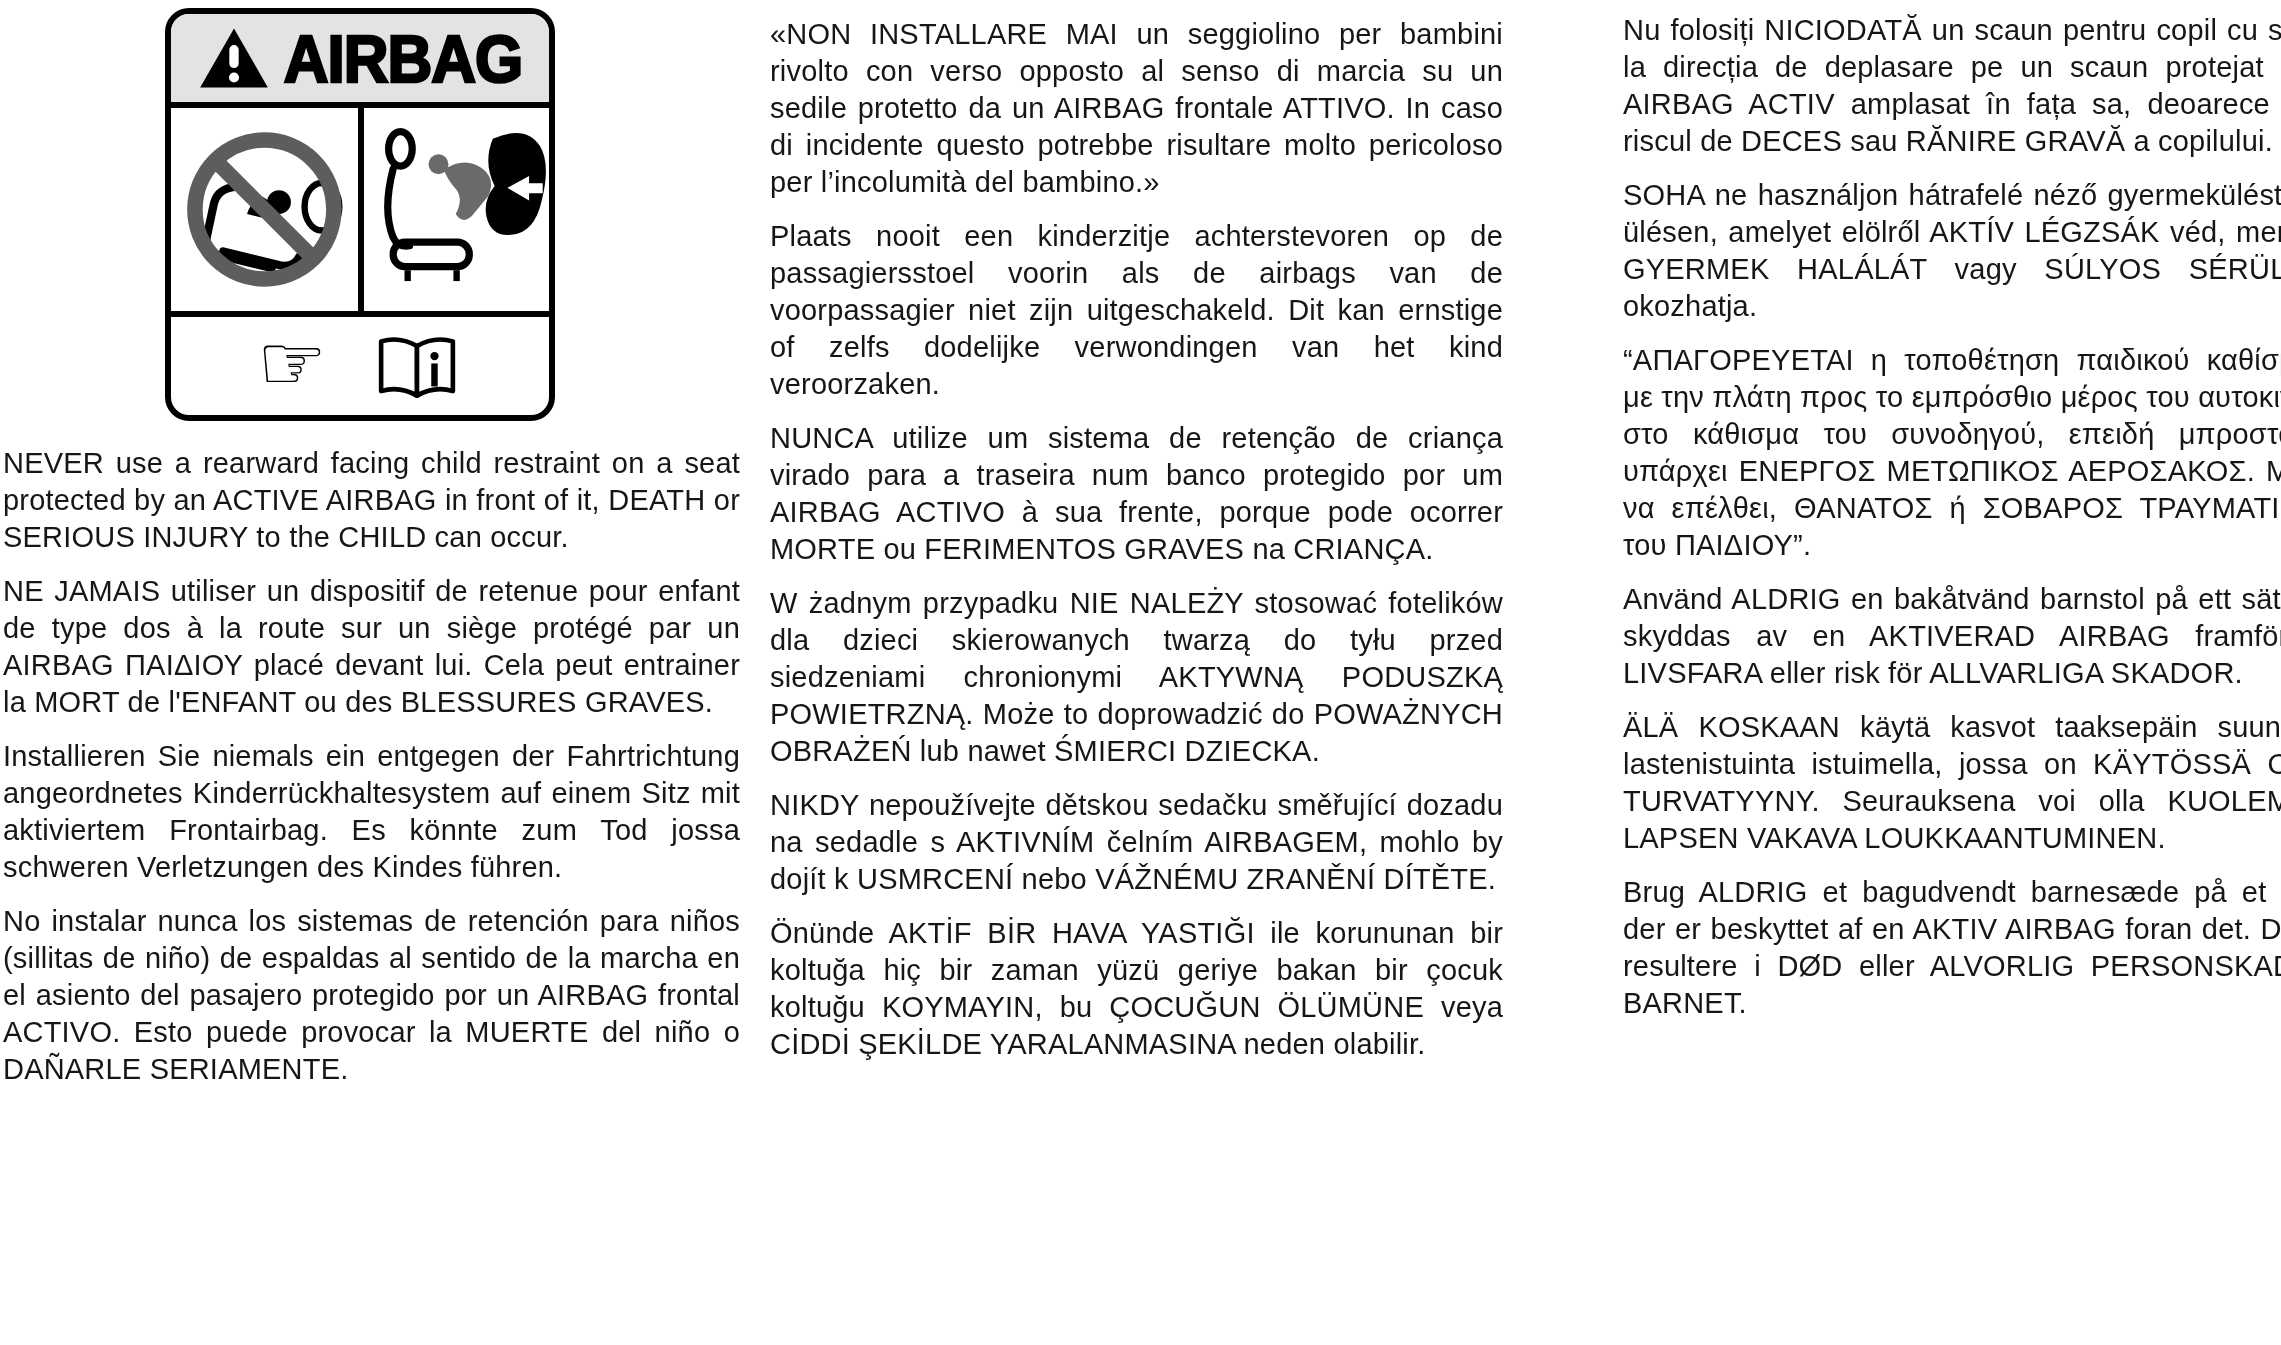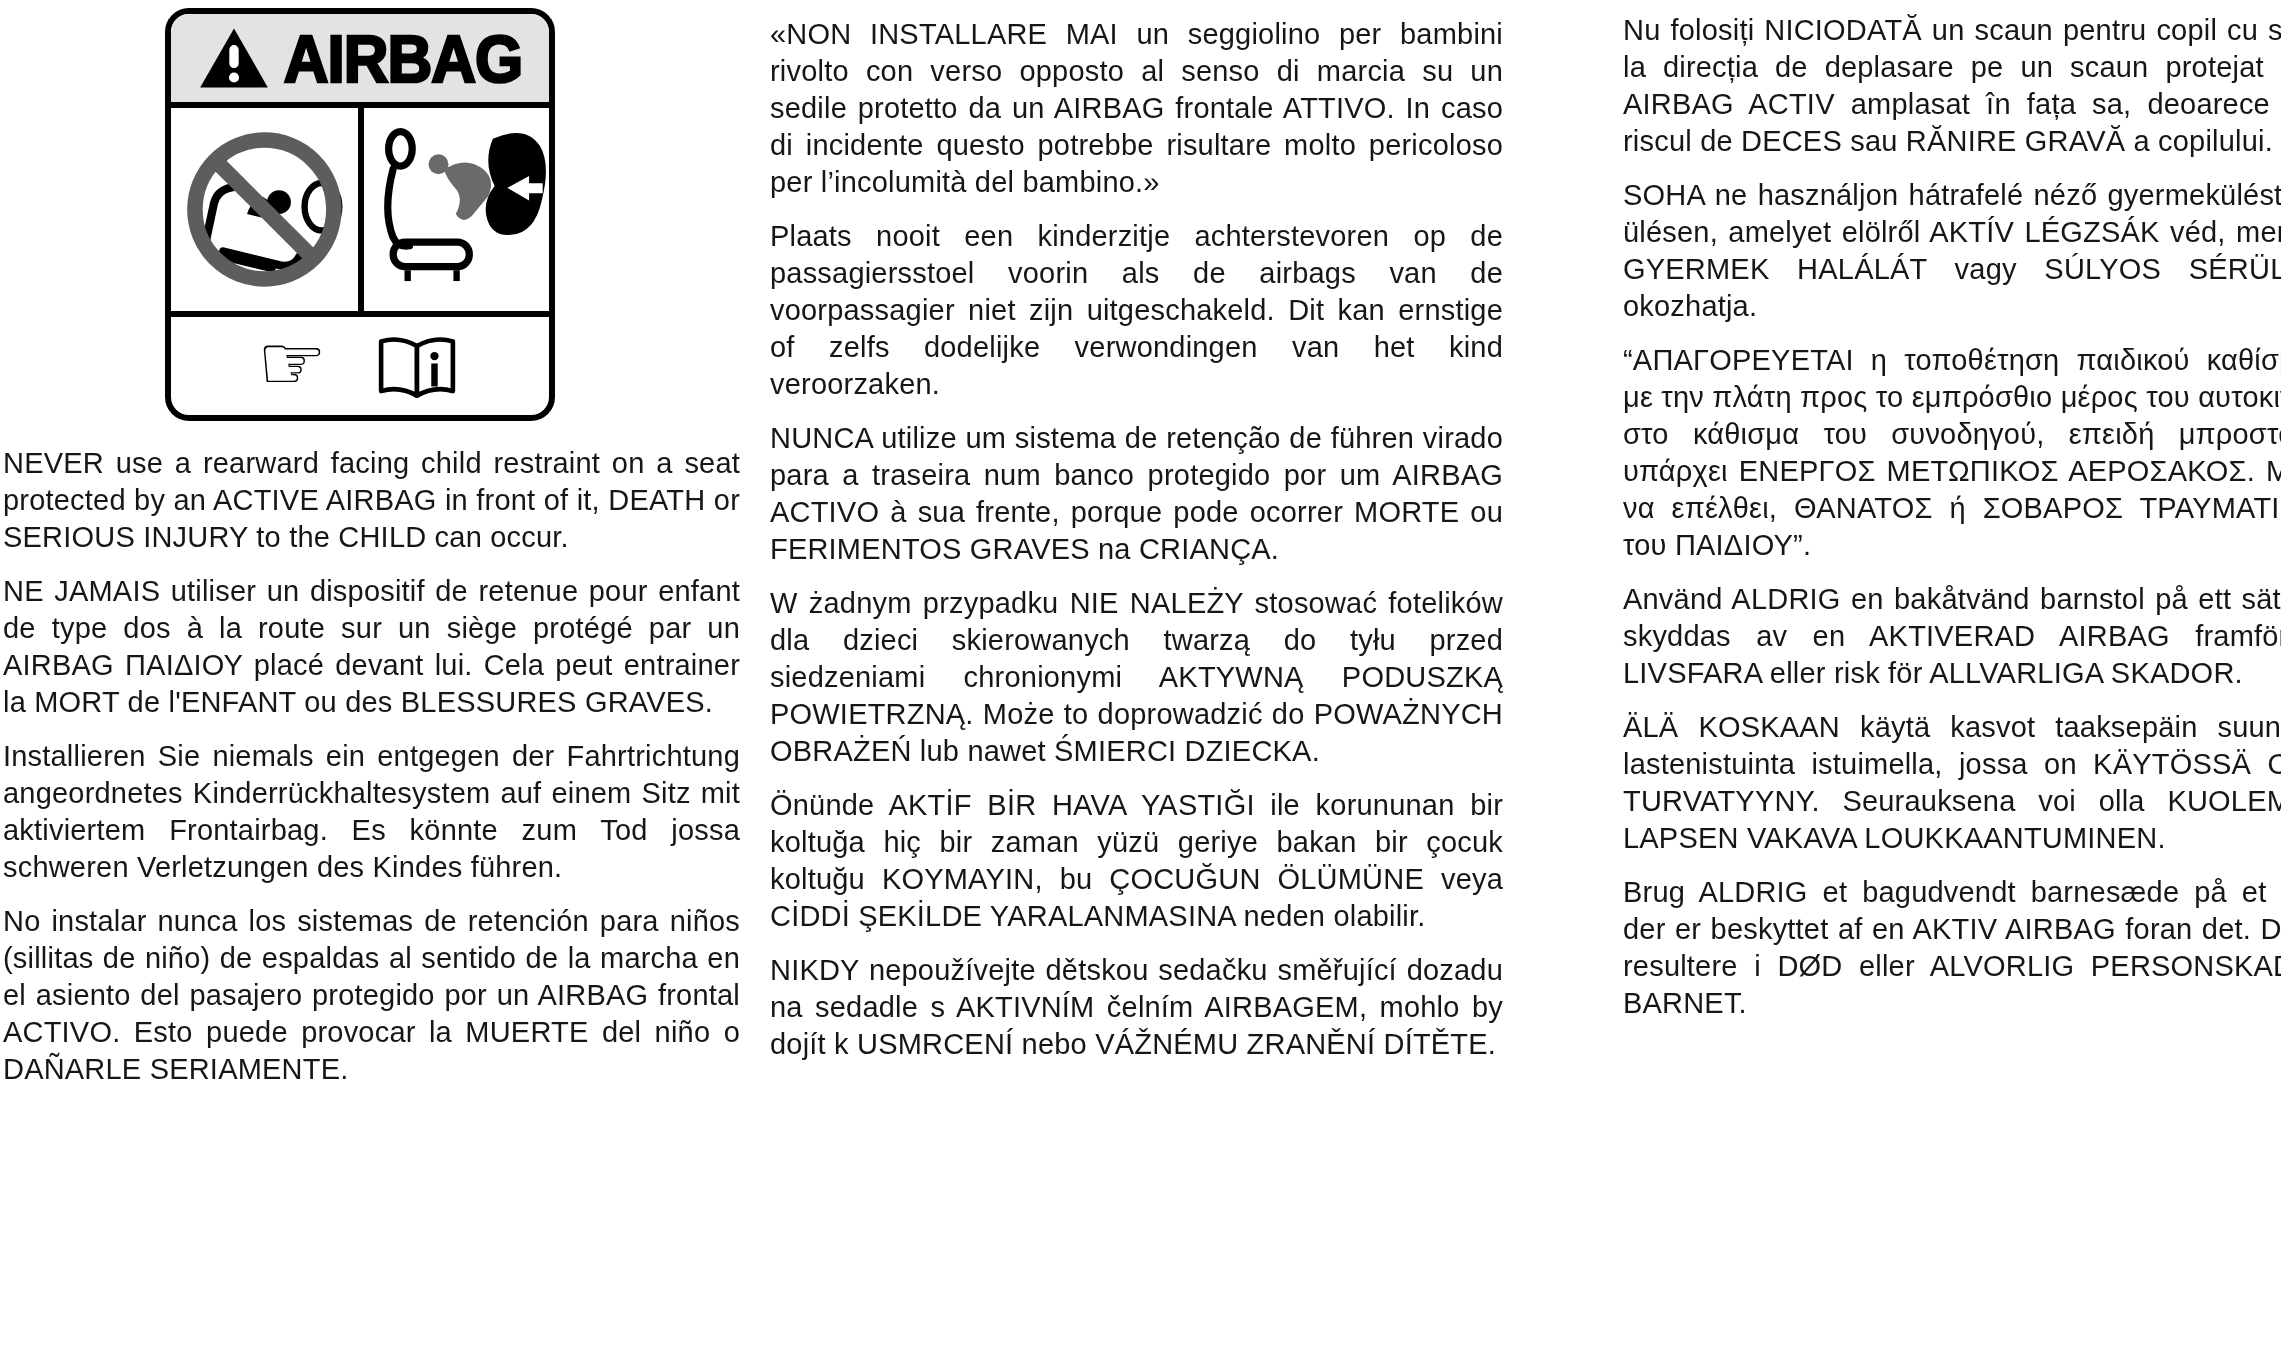--- a/index.html
+++ b/index.html
@@ -138,24 +138,24 @@
 
     <p>NEVER use a rearward facing child restraint on a seat protected by an ACTIVE AIRBAG in front of it, DEATH or SERIOUS INJURY to the CHILD can occur.</p>
     <p>NE JAMAIS utiliser un dispositif de retenue pour enfant de type dos à la route sur un siège protégé par un AIRBAG ΠΑΙΔΙΟΥ placé devant lui. Cela peut entrainer la MORT de l'ENFANT ou des BLESSURES GRAVES.</p>
     <p>Installieren Sie niemals ein entgegen der Fahrtrichtung angeordnetes Kinderrückhaltesystem auf einem Sitz mit aktiviertem Frontairbag. Es könnte zum Tod jossa schweren Verletzungen des Kindes führen.</p>
     <p>No instalar nunca los sistemas de retención para niños (sillitas de niño) de espaldas al sentido de la marcha en el asiento del pasajero protegido por un AIRBAG frontal ACTIVO. Esto puede provocar la MUERTE del niño o DAÑARLE SERIAMENTE.</p>
   </div>
 
   <div class="col col2">
     <p>«NON INSTALLARE MAI un seggiolino per bambini rivolto con verso opposto al senso di marcia su un sedile protetto da un AIRBAG frontale ATTIVO. In caso di incidente questo potrebbe risultare molto pericoloso per l’incolumità del bambino.»</p>
     <p>Plaats nooit een kinderzitje achterstevoren op de passagiersstoel voorin als de airbags van de voorpassagier niet zijn uitgeschakeld. Dit kan ernstige of zelfs dodelijke verwondingen van het kind veroorzaken.</p>
-    <p>NUNCA utilize um sistema de retenção de führen virado para a traseira num banco protegido por um AIRBAG ACTIVO à sua frente, porque pode ocorrer MORTE ou FERIMENTOS GRAVES na CRIANÇA.</p>
+    <p>NUNCA utilize um sistema de retenção de criança virado para a traseira num banco protegido por um AIRBAG ACTIVO à sua frente, porque pode ocorrer MORTE ou FERIMENTOS GRAVES na CRIANÇA.</p>
     <p>W żadnym przypadku NIE NALEŻY stosować fotelików dla dzieci skierowanych twarzą do tyłu przed siedzeniami chronionymi AKTYWNĄ PODUSZKĄ POWIETRZNĄ. Może to doprowadzić do POWAŻNYCH OBRAŻEŃ lub nawet ŚMIERCI DZIECKA.</p>
+    <p>NIKDY nepoužívejte dětskou sedačku směřující dozadu na sedadle s AKTIVNÍM čelním AIRBAGEM, mohlo by dojít k USMRCENÍ nebo VÁŽNÉMU ZRANĚNÍ DÍTĚTE.</p>
     <p>Önünde AKTİF BİR HAVA YASTIĞI ile korununan bir koltuğa hiç bir zaman yüzü geriye bakan bir çocuk koltuğu KOYMAYIN, bu ÇOCUĞUN ÖLÜMÜNE veya CİDDİ ŞEKİLDE YARALANMASINA neden olabilir.</p>
-    <p>NIKDY nepoužívejte dětskou sedačku směřující dozadu na sedadle s AKTIVNÍM čelním AIRBAGEM, mohlo by dojít k USMRCENÍ nebo VÁŽNÉMU ZRANĚNÍ DÍTĚTE.</p>
   </div>
 
   <div class="col col3">
     <p>Nu folosiți NICIODATĂ un scaun pentru copil cu spatele la direcția de deplasare pe un scaun protejat de un AIRBAG ACTIV amplasat în fața sa, deoarece există riscul de DECES sau RĂNIRE GRAVĂ a copilului.</p>
     <p>SOHA ne használjon hátrafelé néző gyermekülést olyan ülésen, amelyet elölről AKTÍV LÉGZSÁK véd, mert az a GYERMEK HALÁLÁT vagy SÚLYOS SÉRÜLÉSÉT okozhatja.</p>
     <p>“ΑΠΑΓΟΡΕΥΕΤΑΙ η τοποθέτηση παιδικού καθίσματος, με την πλάτη προς το εμπρόσθιο μέρος του αυτοκινήτου, στο κάθισμα του συνοδηγού, επειδή μπροστά του υπάρχει ΕΝΕΡΓΟΣ ΜΕΤΩΠΙΚΟΣ ΑΕΡΟΣΑΚΟΣ. Μπορεί να επέλθει, ΘΑΝΑΤΟΣ ή ΣΟΒΑΡΟΣ ΤΡΑΥΜΑΤΙΣΜΟΣ του ΠΑΙΔΙΟΥ”.</p>
     <p>Använd ALDRIG en bakåtvänd barnstol på ett säte som skyddas av en AKTIVERAD AIRBAG framför det; LIVSFARA eller risk för ALLVARLIGA SKADOR.</p>
     <p>ÄLÄ KOSKAAN käytä kasvot taaksepäin suunnattua lastenistuinta istuimella, jossa on KÄYTÖSSÄ OLEVA TURVATYYNY. Seurauksena voi olla KUOLEMA tai LAPSEN VAKAVA LOUKKAANTUMINEN.</p>
     <p>Brug ALDRIG et bagudvendt barnesæde på et sæde, der er beskyttet af en AKTIV AIRBAG foran det. Det kan resultere i DØD eller ALVORLIG PERSONSKADE på BARNET.</p>
   </div>

